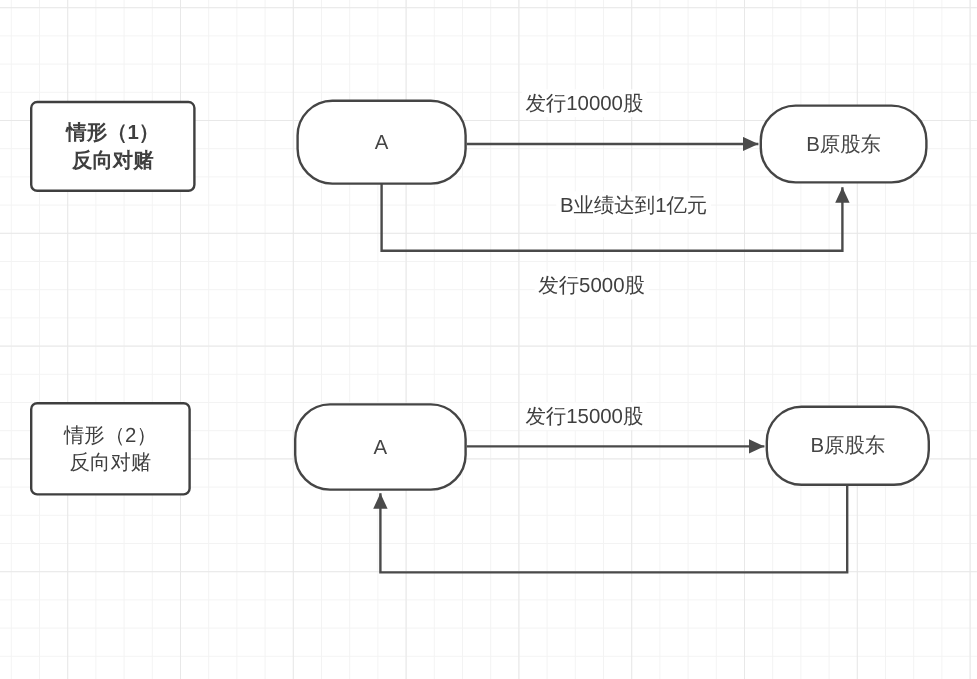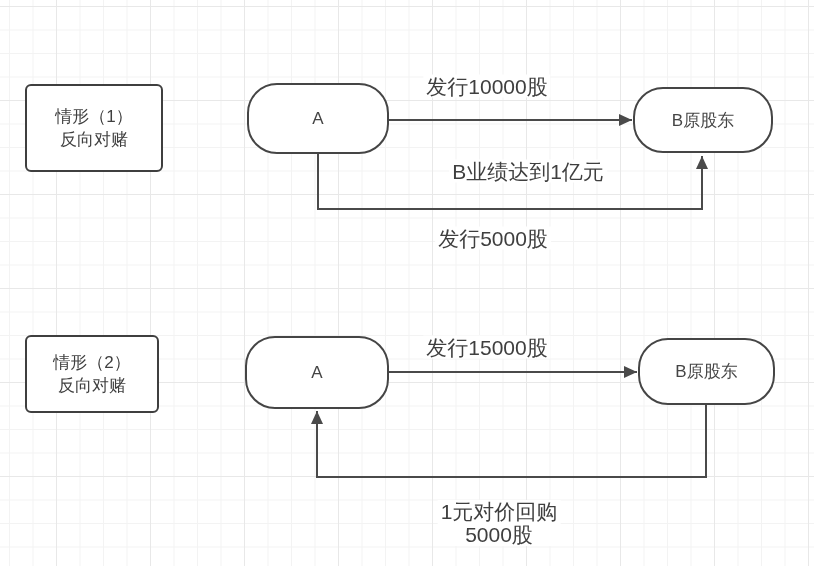--- a/index.html
+++ b/index.html
@@ -29,24 +29,24 @@
   }
   .node{
     position:absolute;background:#ffffff;
     border:2px solid #454545;border-radius:30px;
     display:flex;align-items:center;justify-content:center;
     font-size:17px;color:#454545;
     box-sizing:border-box;
   }
   .elabel{
     position:absolute;transform:translate(-50%,-50%);
-    font-size:21px;line-height:23px;color:#3f3f3f;
+    font-size:17px;line-height:23px;color:#3f3f3f;
     background:#ffffff;padding:0 3px;white-space:nowrap;text-align:center;
   }
-  #cap1{left:25px;top:84px;width:138px;height:88px;}
+  #cap1{left:25px;top:84px;width:138px;height:76px;font-weight:bold;}
   #cap2{left:25px;top:335px;width:134px;height:78px;}
   #a1{left:247px;top:83px;width:142px;height:71px;}
   #b1{left:633px;top:87px;width:140px;height:66px;}
   #a2{left:245px;top:336px;width:144px;height:73px;}
   #b2{left:638px;top:338px;width:137px;height:67px;}
   #lab1-forward{left:487px;top:86px;}
   #lab1-condition{left:495px;top:171px;margin-left:33px;}
   #lab1-return{left:493px;top:238px;}
   #lab2-forward{left:487px;top:347px;}
   #lab2-condition{left:501px;top:437px;}
@@ -79,18 +79,14 @@
   <div class="elabel" id="lab1-condition">B业绩达到1亿元</div>
   <div class="elabel" id="lab1-return">发行5000股</div>
 
   <div class="cap" id="cap2">
     <span>情形（2）</span>
     <span>反向对赌</span>
   </div>
   <div class="node" id="a2">A</div>
   <div class="node" id="b2">B原股东</div>
   <div class="elabel" id="lab2-forward">发行15000股</div>
-  <div class="elabel" id="lab2-return">
-    <div>1元对价回购</div>
-    <div>5000股</div>
-  </div>
 
 </div>
 
 </body></html>

